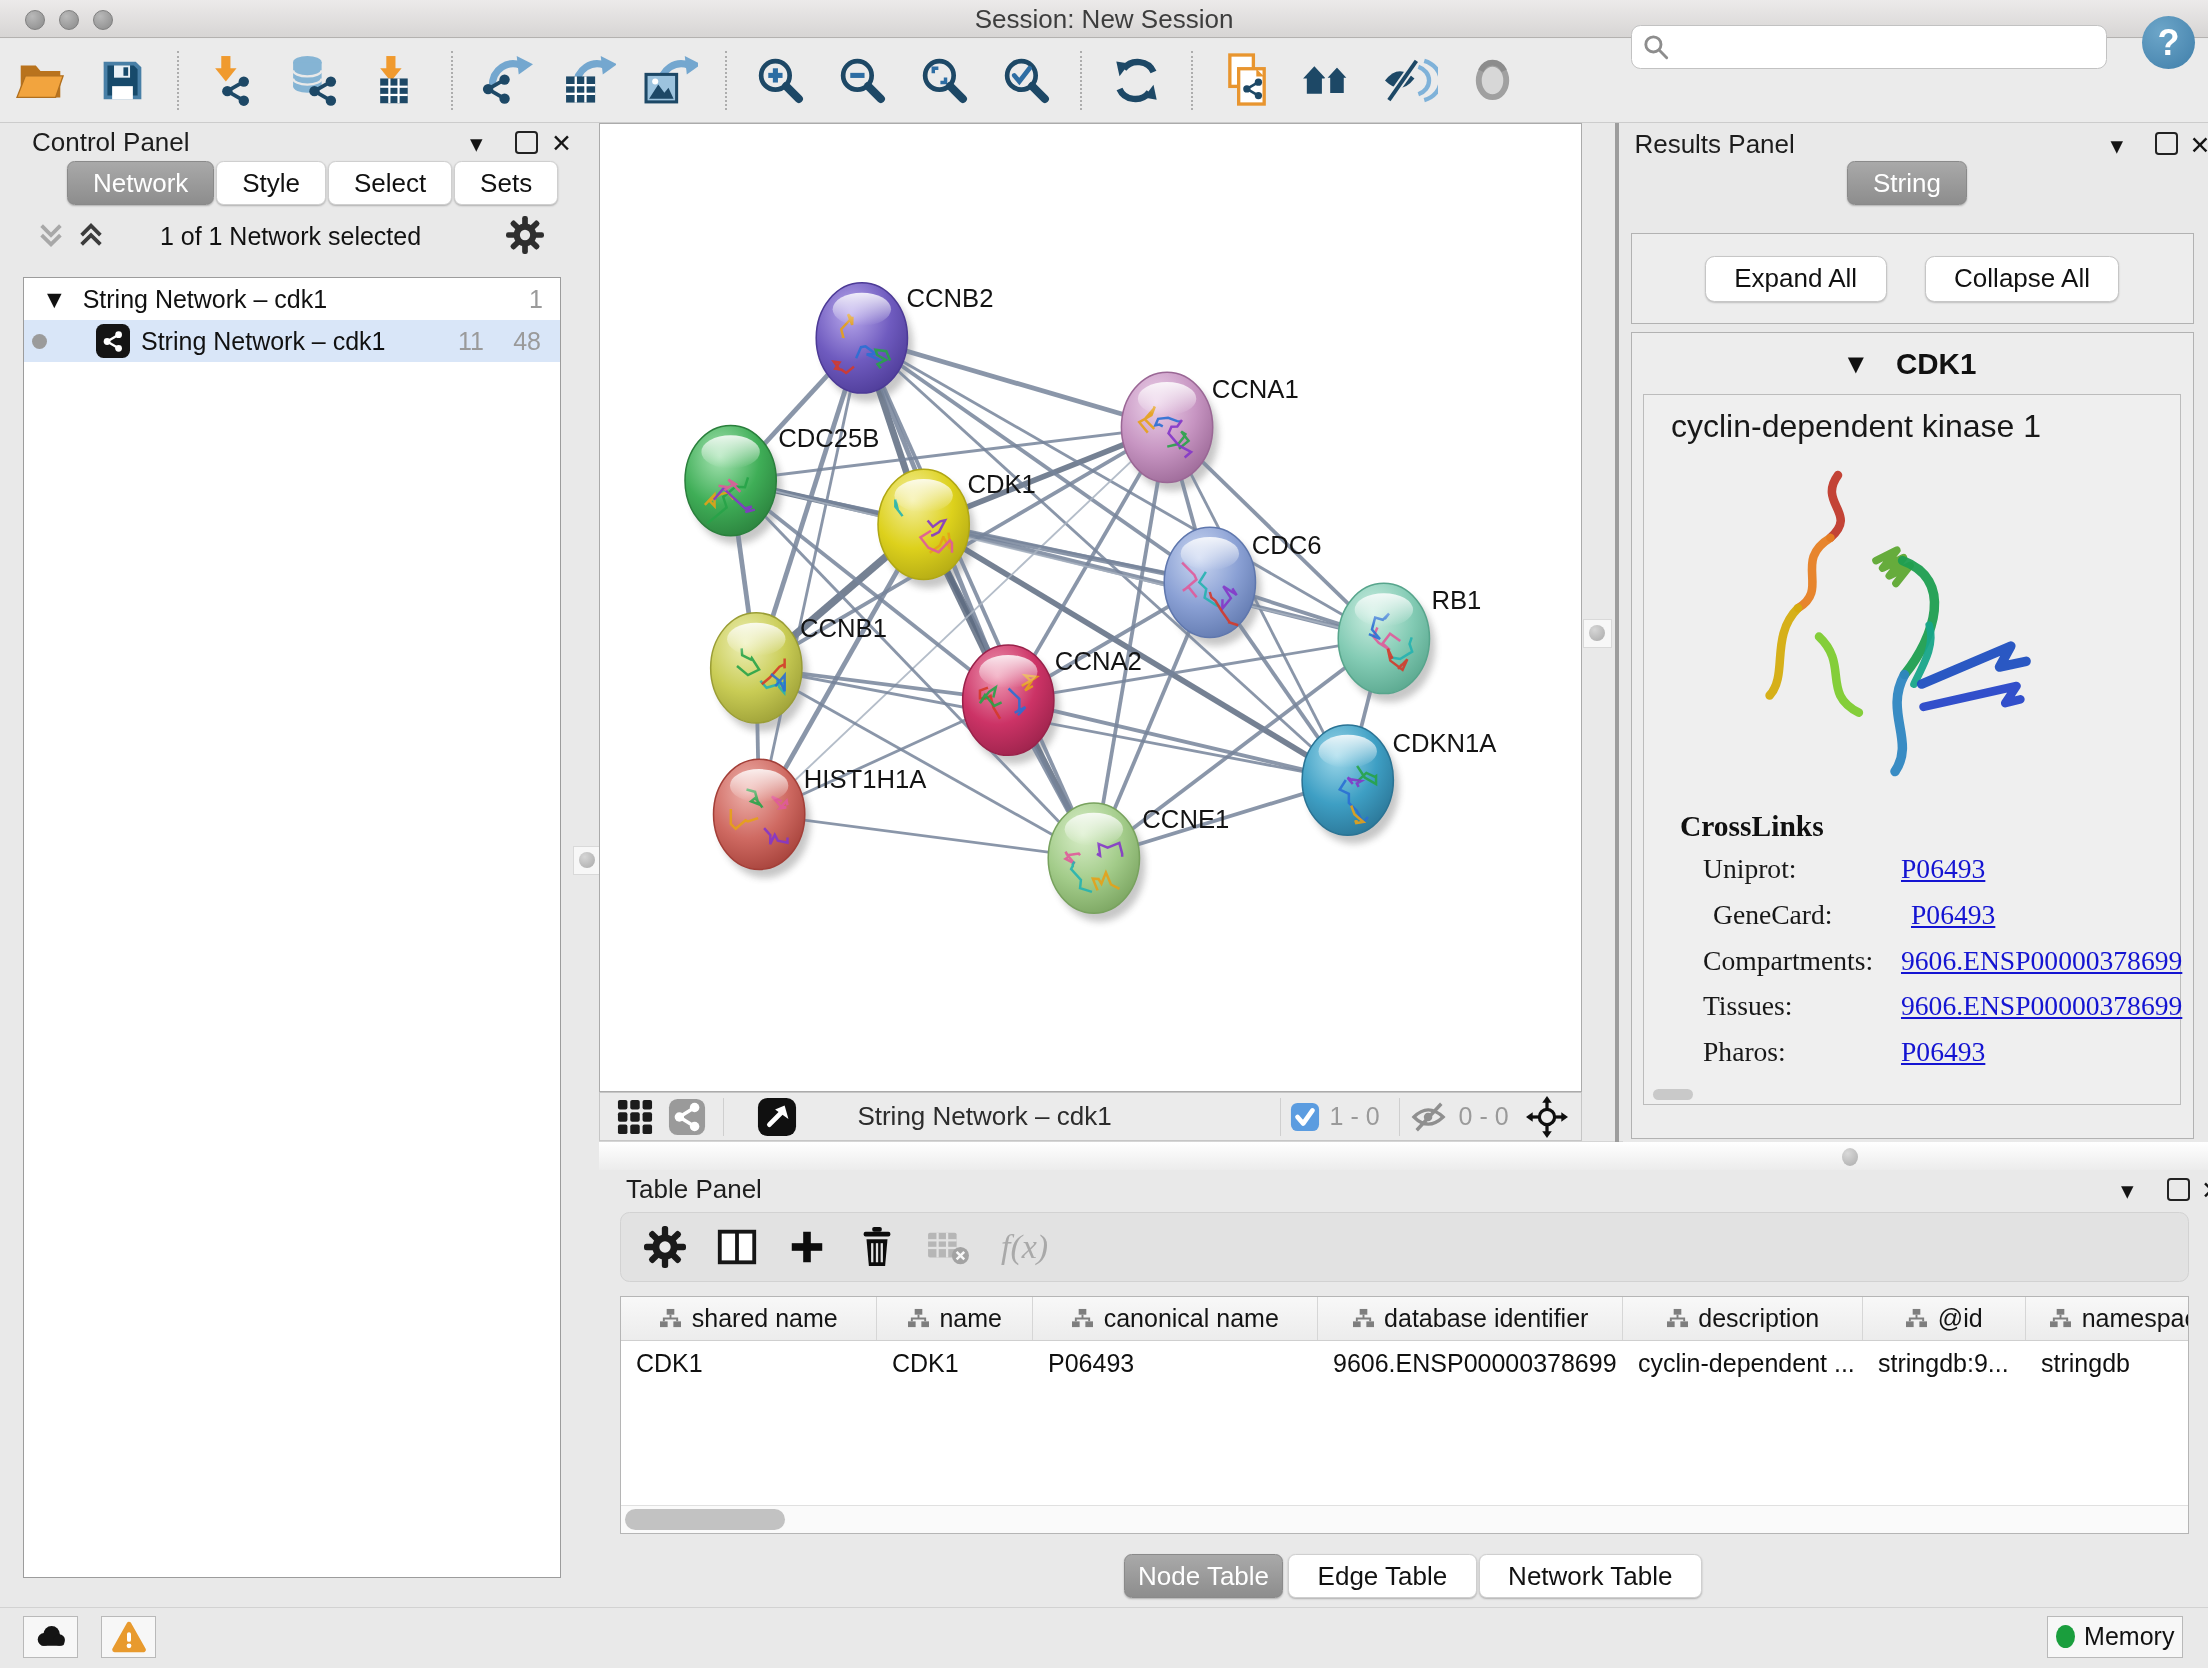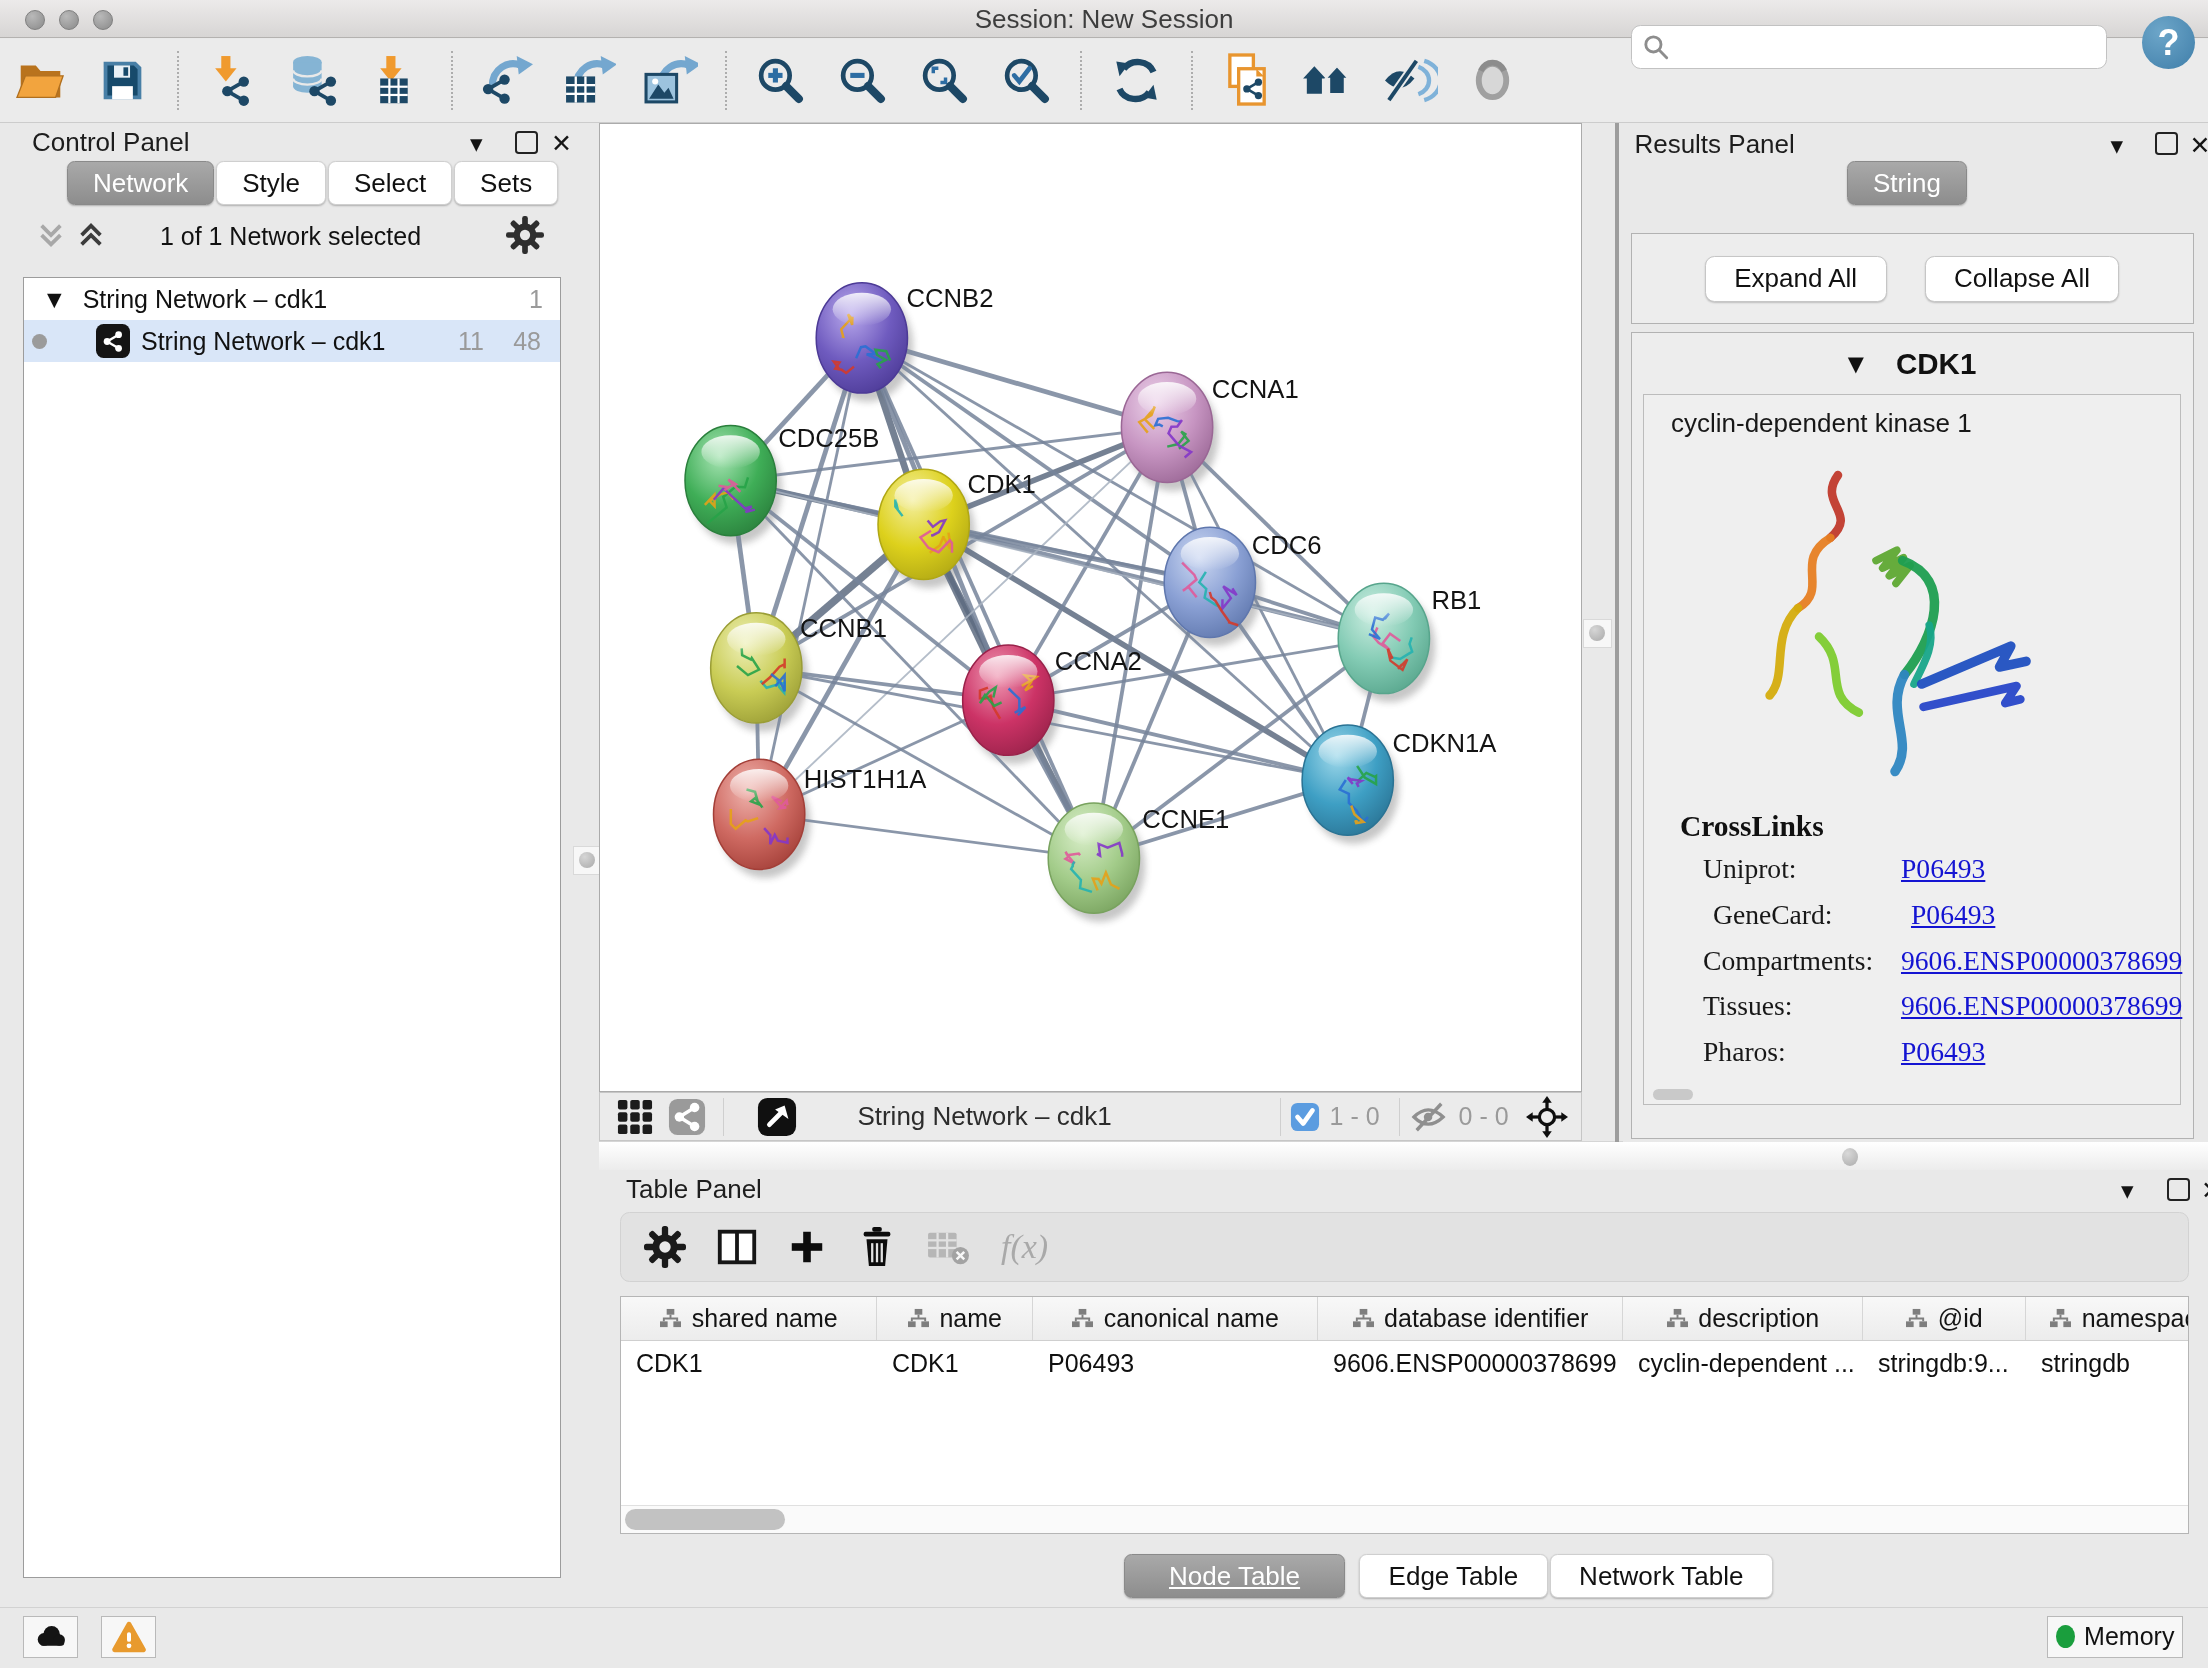--- a/index.html
+++ b/index.html
@@ -72,21 +72,21 @@
   #rp-boxA { position:absolute; left:7.6px; top:110px; width:563px; height:91px;
     border:1.9px solid #b2b2b2; background:#ededed; display:flex; align-items:center; justify-content:center; gap:38px; }
   .rp-btn { height:46px; padding:0 28.5px; font-size:26px; background:#fff; color:#111;
     border:1.9px solid #c6c6c6; border-radius:9.5px; box-shadow:0 1px 1.9px rgba(0,0,0,.2); cursor:pointer; }
   #rp-boxB { position:absolute; left:7.6px; top:209px; width:563px; height:807px;
     border:1.9px solid #b2b2b2; background:#ededed; }
   #rp-generow { position:absolute; left:0; top:0; width:100%; height:61px; display:flex;
     align-items:center; justify-content:center; gap:32px; font-size:29.5px; font-weight:bold; color:#111; }
   #rp-content { position:absolute; left:11.4px; top:61px; width:538px; height:711px;
     background:#efefef; border:1px solid #bcbcbc; }
-  #rp-desc { position:absolute; left:27px; top:13.3px; font-size:26px; color:#181818; }
+  #rp-desc { position:absolute; left:27px; top:13.3px; font-size:32px; color:#181818; }
   #rp-protein { position:absolute; left:42px; top:63px; }
   #rp-xl-title { position:absolute; left:36px; top:415px; font-family:"Liberation Serif","DejaVu Serif",serif;
     font-size:29.5px; font-weight:bold; color:#111; }
   .xl-row { position:absolute; left:59px; width:466px; height:46px;
     font-family:"Liberation Serif","DejaVu Serif",serif; font-size:27.6px; color:#181818; }
   .xl-val { position:absolute; left:198px; top:0; color:#1414d2; text-decoration:underline; cursor:pointer; }
   #rp-thumb { position:absolute; left:9.5px; bottom:3.8px; width:40px; height:11.4px;
     background:#c9c9c9; border-radius:5.7px; }
   
   #table-panel { position:absolute; left:599px; top:1170px; width:1609px; height:438px; background:#e9e9e9; }
@@ -966,21 +966,21 @@
         <div class="td" style="width: 285px;">P06493</div>
         <div class="td" style="width: 305px;">9606.ENSP00000378699</div>
         <div class="td" style="width: 240px;">cyclin-dependent ...</div>
         <div class="td" style="width: 163px;">stringdb:9...</div>
         <div class="td" style="width: 209px;">stringdb</div>
       </div>
     <div id="tp-hscroll">
         <div id="tp-hthumb"></div>
       </div>
   </div>
-  <div id="tp-tabs"><span class="tab sel" style="margin-right: 14px; padding: 0px 44px; text-decoration: underline;">Node Table</span><span class="tab" style="margin-right: 1.9px; padding: 0px 28.5px;">Edge Table</span><span class="tab" style="margin-right: 1.9px; padding: 0px 28.5px;">Network Table</span></div>
+  <div id="tp-tabs"><span class="tab sel" style="margin-right: 5px; padding: 0px 13px;">Node Table</span><span class="tab" style="margin-right: 1.9px; padding: 0px 28.5px;">Edge Table</span><span class="tab" style="margin-right: 1.9px; padding: 0px 28.5px;">Network Table</span></div>
 </div>
 
 <div id="bottom-bar">
   <button class="bb-btn" style="left:23px;width:55px">
     <span>
       <svg width="38" height="28.5" viewBox="0 0 60 42">
           <g fill="#141414">
             <circle cx="19" cy="26" r="10"></circle>
             <circle cx="31" cy="18" r="13"></circle>
             <circle cx="43" cy="27" r="9"></circle>

